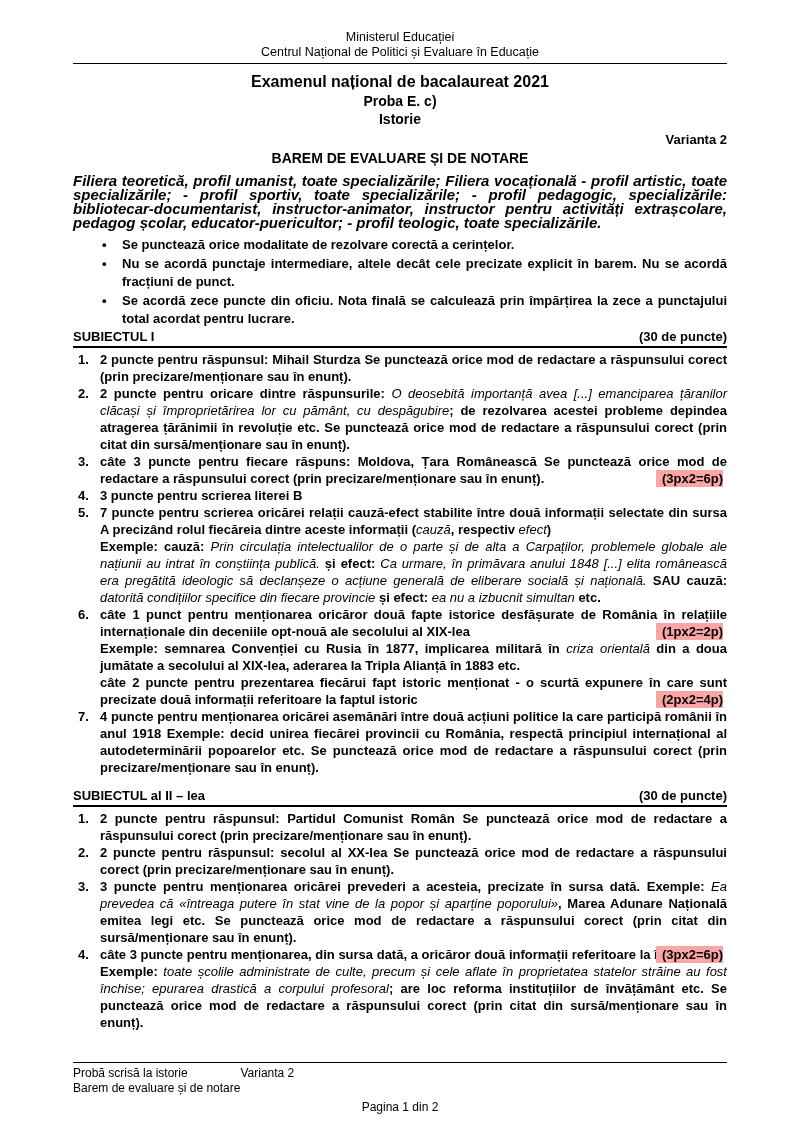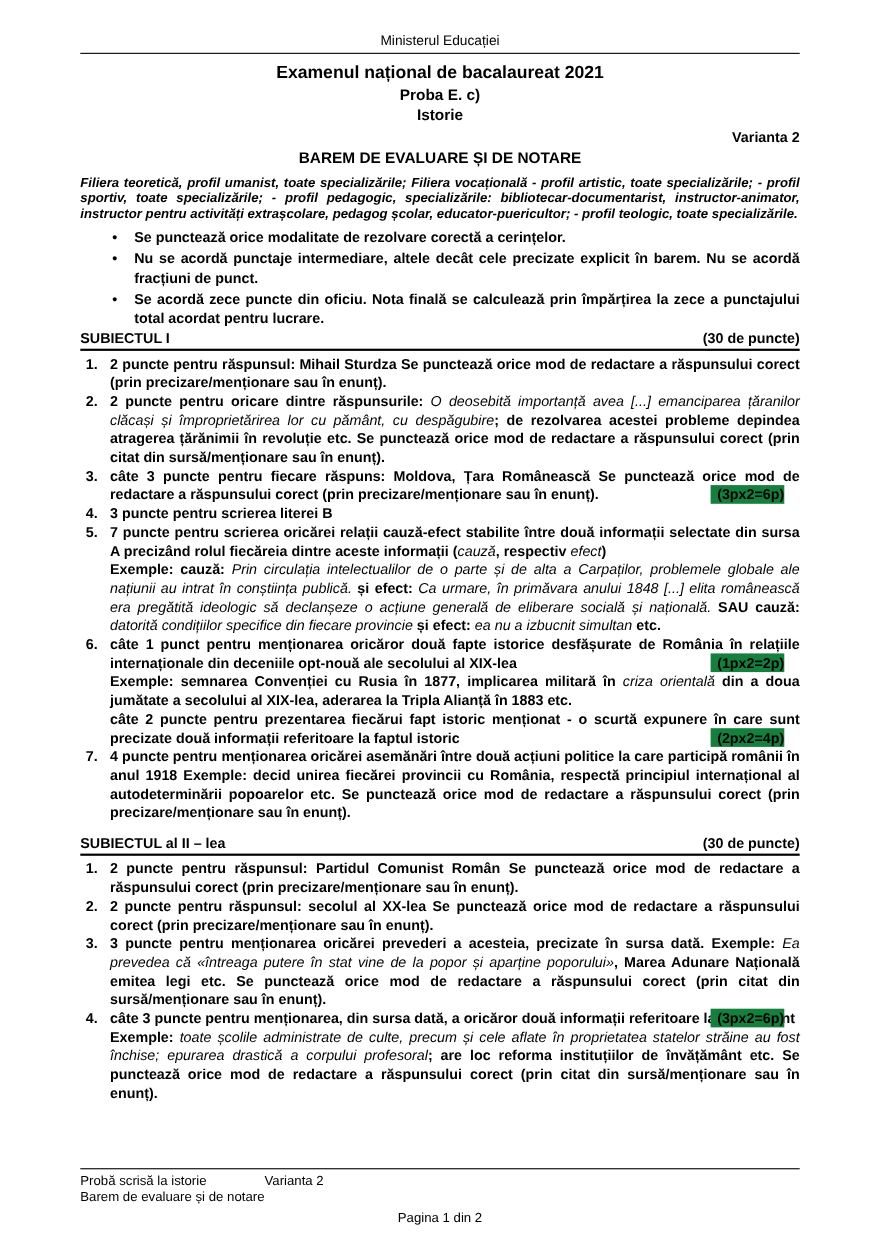--- a/index.html
+++ b/index.html
@@ -16,29 +16,29 @@
   }
   
   .org { text-align:center; font-size:12.5px; line-height:15px; }
   .org-rule { border-bottom:1.5px solid #000; margin-top:3px; }
   .exam-title { text-align:center; font-weight:bold; font-size:16px; line-height:20px; margin-top:8px; }
   .proba, .subject { text-align:center; font-weight:bold; font-size:14px; line-height:18px; }
   .variant { text-align:right; font-weight:bold; font-size:13px; line-height:17px; margin-top:3px; }
   .barem-title { text-align:center; font-weight:bold; font-size:14px; line-height:18px; margin-top:1px; }
   
   .filiera {
-    font-size:12px; line-height:14px; font-weight:bold; font-style:italic;
+    font-size:15px; line-height:14px; font-weight:bold; font-style:italic;
     text-align:justify; margin-top:7px;
   }
   
   .item { display:flex; align-items:flex-start; }
   .num { flex:0 0 27px; padding-left:5px; font-weight:bold; }
   .body { flex:1 1 auto; min-width:0; }
   .para { text-align:justify; position:relative; }
-  .pts { position:absolute; right:14px; bottom:0; background:#15803d; padding-left:6px; }
+  .pts { position:absolute; right:4px; bottom:0; background:#fca5a5; padding-left:6px; }
   .r { font-weight:bold; font-style:normal; }
   .b { font-weight:bold; }
   .i { font-style:italic; }
   
   .bullets { margin-top:6px; font-size:13px; line-height:18.5px; }
   .bullets .item { padding-left:27px; }
   .bullets .num { flex:0 0 22px; padding-left:2px; font-weight:bold; }
   .bullets .para { text-align:justify; }
   
   .sec-head {
@@ -55,20 +55,21 @@
   .footer-left { }
   .footer-right { font-size:12px; }
   .footer-page { text-align:center; font-size:12px; margin-top:4px; padding-bottom:18px; }
 </style>
 </head>
 <body>
 
 <div class="page">
 
   <div class="org">Ministerul Educației</div>
+  <div class="org">Centrul Național de Politici și Evaluare în Educație</div>
   <div class="org-rule"></div>
 
   <div class="exam-title">Examenul național de bacalaureat 2021</div>
   <div class="proba">Proba E. c)</div>
   <div class="subject">Istorie</div>
   <div class="variant">Varianta 2</div>
   <div class="barem-title">BAREM DE EVALUARE ȘI DE NOTARE</div>
 
   <div class="filiera">Filiera teoretică, profil umanist, toate specializările; Filiera vocațională - profil artistic, toate specializările; - profil sportiv, toate specializările; - profil pedagogic, specializările: bibliotecar-documentarist, instructor-animator, instructor pentru activități extrașcolare, pedagog școlar, educator-puericultor; - profil teologic, toate specializările.</div>
 

